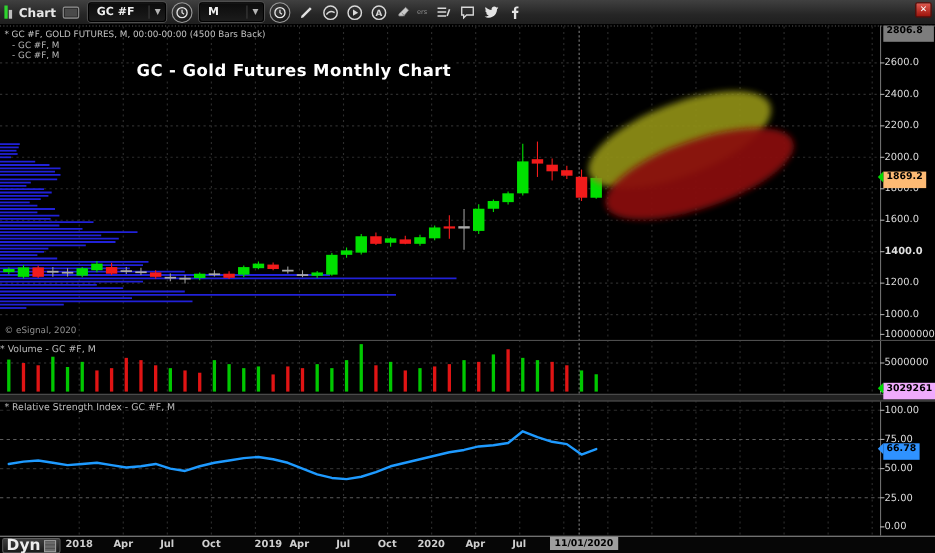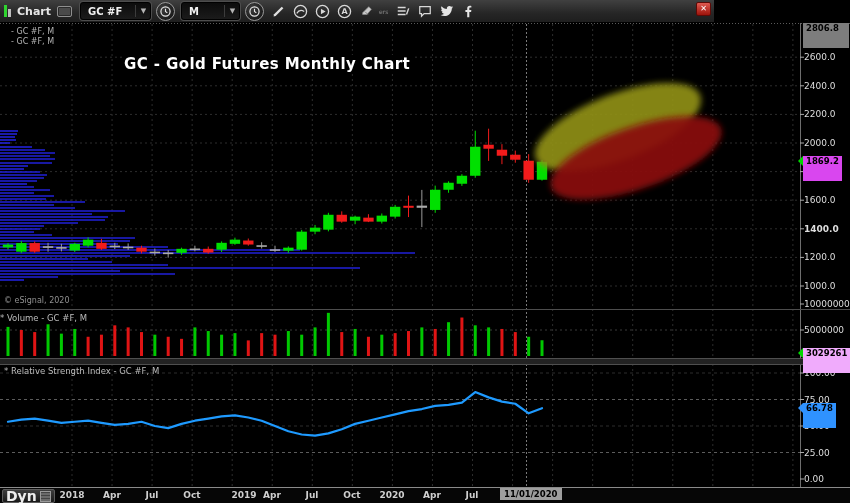--- a/index.html
+++ b/index.html
@@ -1,19 +1,19 @@
 <!DOCTYPE html>
 <html><head>
 <meta charset="utf-8">
 <style>
   html,body{margin:0;padding:0;background:#000;}
   #app{position:relative;width:850px;height:503px;overflow:hidden;background:#000;
        font-family:"DejaVu Sans",sans-serif;-webkit-font-smoothing:none;}
   
-  #toolbar{position:absolute;left:0;top:0;width:714px;height:22px;
+  #toolbar{position:absolute;left:0;top:0;width:850px;height:22px;
     background:linear-gradient(#404040,#262626 60%,#1e1e1e);border-bottom:1px solid #000;
     display:flex;align-items:center;z-index:9;}
   .tb-left{display:flex;align-items:center;gap:4px;padding-left:4px;}
   #chart-tab-icon{display:inline-flex;gap:1px;align-items:flex-end;height:12px;}
   #chart-tab-icon i{display:block;width:3px;background:#2fd42f;}
   #chart-tab-icon i.b1{height:12px;}#chart-tab-icon i.b2{height:8px;background:#bdbdbd;}
   .tab-label{color:#e6e6e6;font-size:11px;font-weight:bold;padding:0 2px;}
   .tab-badge{width:13px;height:9px;border:1px solid #8f8f8f;border-radius:2px;background:#4a4a4a;
     display:inline-block;box-shadow:inset 0 0 0 1px #2a2a2a;}
   .combo{height:16px;background:linear-gradient(#0c0c0c,#1b1b1b);border:1px solid #000;
@@ -41,27 +41,27 @@
   #copyright{left:4px;top:296px;color:#909090;font-size:8px;}
   #volume-label{left:0;top:313px;color:#bcbcbc;font-size:8.5px;}
   #rsi-label{left:4px;top:366px;color:#bcbcbc;font-size:8.5px;}
   
   .sep{position:absolute;left:0;width:850px;z-index:2;}
   #sep-main-vol{top:309px;height:1px;background:#4d4d4d;}
   #sep-vol-rsi{top:358px;height:5px;background:#222;border-top:1px solid #4f4f4f;border-bottom:1px solid #4f4f4f;}
   
   .axlbl{position:absolute;left:804px;color:#dedede;font-size:9px;z-index:3;}
   .tlbl{position:absolute;top:490px;color:#cfcfcf;font-size:9px;font-weight:bold;transform:translateX(-50%);z-index:4;}
-  .badge{position:absolute;left:803px;height:25px;line-height:11px;font-size:8.5px;font-weight:bold;
+  .badge{position:absolute;left:803px;height:15px;line-height:11px;font-size:8.5px;font-weight:bold;
     color:#000;padding:0 3px;z-index:4;}
   .badge:before{content:"";position:absolute;left:-5px;top:0;border-top:5.5px solid transparent;
     border-bottom:5.5px solid transparent;border-right:5px solid;}
   #scale-top-label{top:23px;background:#7d7d7d;width:40px;}
   #scale-top-label:before{display:none;}
-  #price-badge{top:156px;background:#d946ef;}#price-badge:before{border-right-color:#00d800;}
+  #price-badge{top:156px;background:#fdba74;}#price-badge:before{border-right-color:#00d800;}
   #vol-badge{top:348px;background:#f0abfc;}#vol-badge:before{border-right-color:#00d800;}
   #rsi-badge{top:403px;background:#2f92ff;}#rsi-badge:before{border-right-color:#2f92ff;}
   
   #time-axis{position:absolute;left:0;top:487px;width:850px;height:16px;background:#060606;
     border-top:1px solid #8a8a8a;z-index:3;}
   #dyn-btn{position:absolute;left:2px;top:489px;height:12px;background:linear-gradient(#3e3e3e,#191919);
     border:1px solid #5c5c5c;border-radius:2px;color:#ededed;font-size:14px;font-weight:bold;
     line-height:12px;padding:0 3px;display:flex;align-items:center;gap:3px;z-index:5;}
   #dyn-btn .mini{width:9px;height:9px;background:#6a6a6a;border:1px solid #9a9a9a;display:inline-block;
     background-image:linear-gradient(#444 1px,transparent 1px);background-size:3px 3px;}
@@ -390,20 +390,21 @@
       <line x1="800" y1="399.5" x2="804" y2="399.5" stroke="#aaa"></line>
       <line x1="800" y1="426" x2="804" y2="426" stroke="#aaa"></line>
       <line x1="800" y1="452.5" x2="804" y2="452.5" stroke="#aaa"></line>
       <line x1="800" y1="479" x2="804" y2="479" stroke="#aaa"></line>
     </svg>
 
   <div class="sep" id="sep-main-vol"></div>
   <div class="sep" id="sep-vol-rsi"></div>
 
   <div class="ovl" id="info-block">
+    <div class="info-line">* GC #F, GOLD FUTURES, M, 00:00-00:00 (4500 Bars Back)</div>
     <div class="info-line sub">- GC #F, M</div>
     <div class="info-line sub">- GC #F, M</div>
   </div>
   <div class="ovl" id="watermark-title">GC - Gold Futures Monthly Chart</div>
   <div class="ovl" id="copyright">© eSignal, 2020</div>
   <div class="ovl" id="volume-label">* Volume - GC #F, M</div>
   <div class="ovl" id="rsi-label">* Relative Strength Index - GC #F, M</div>
 
   <div class="badge" id="scale-top-label">2806.8</div>
   <div class="badge" id="price-badge">1869.2</div>

